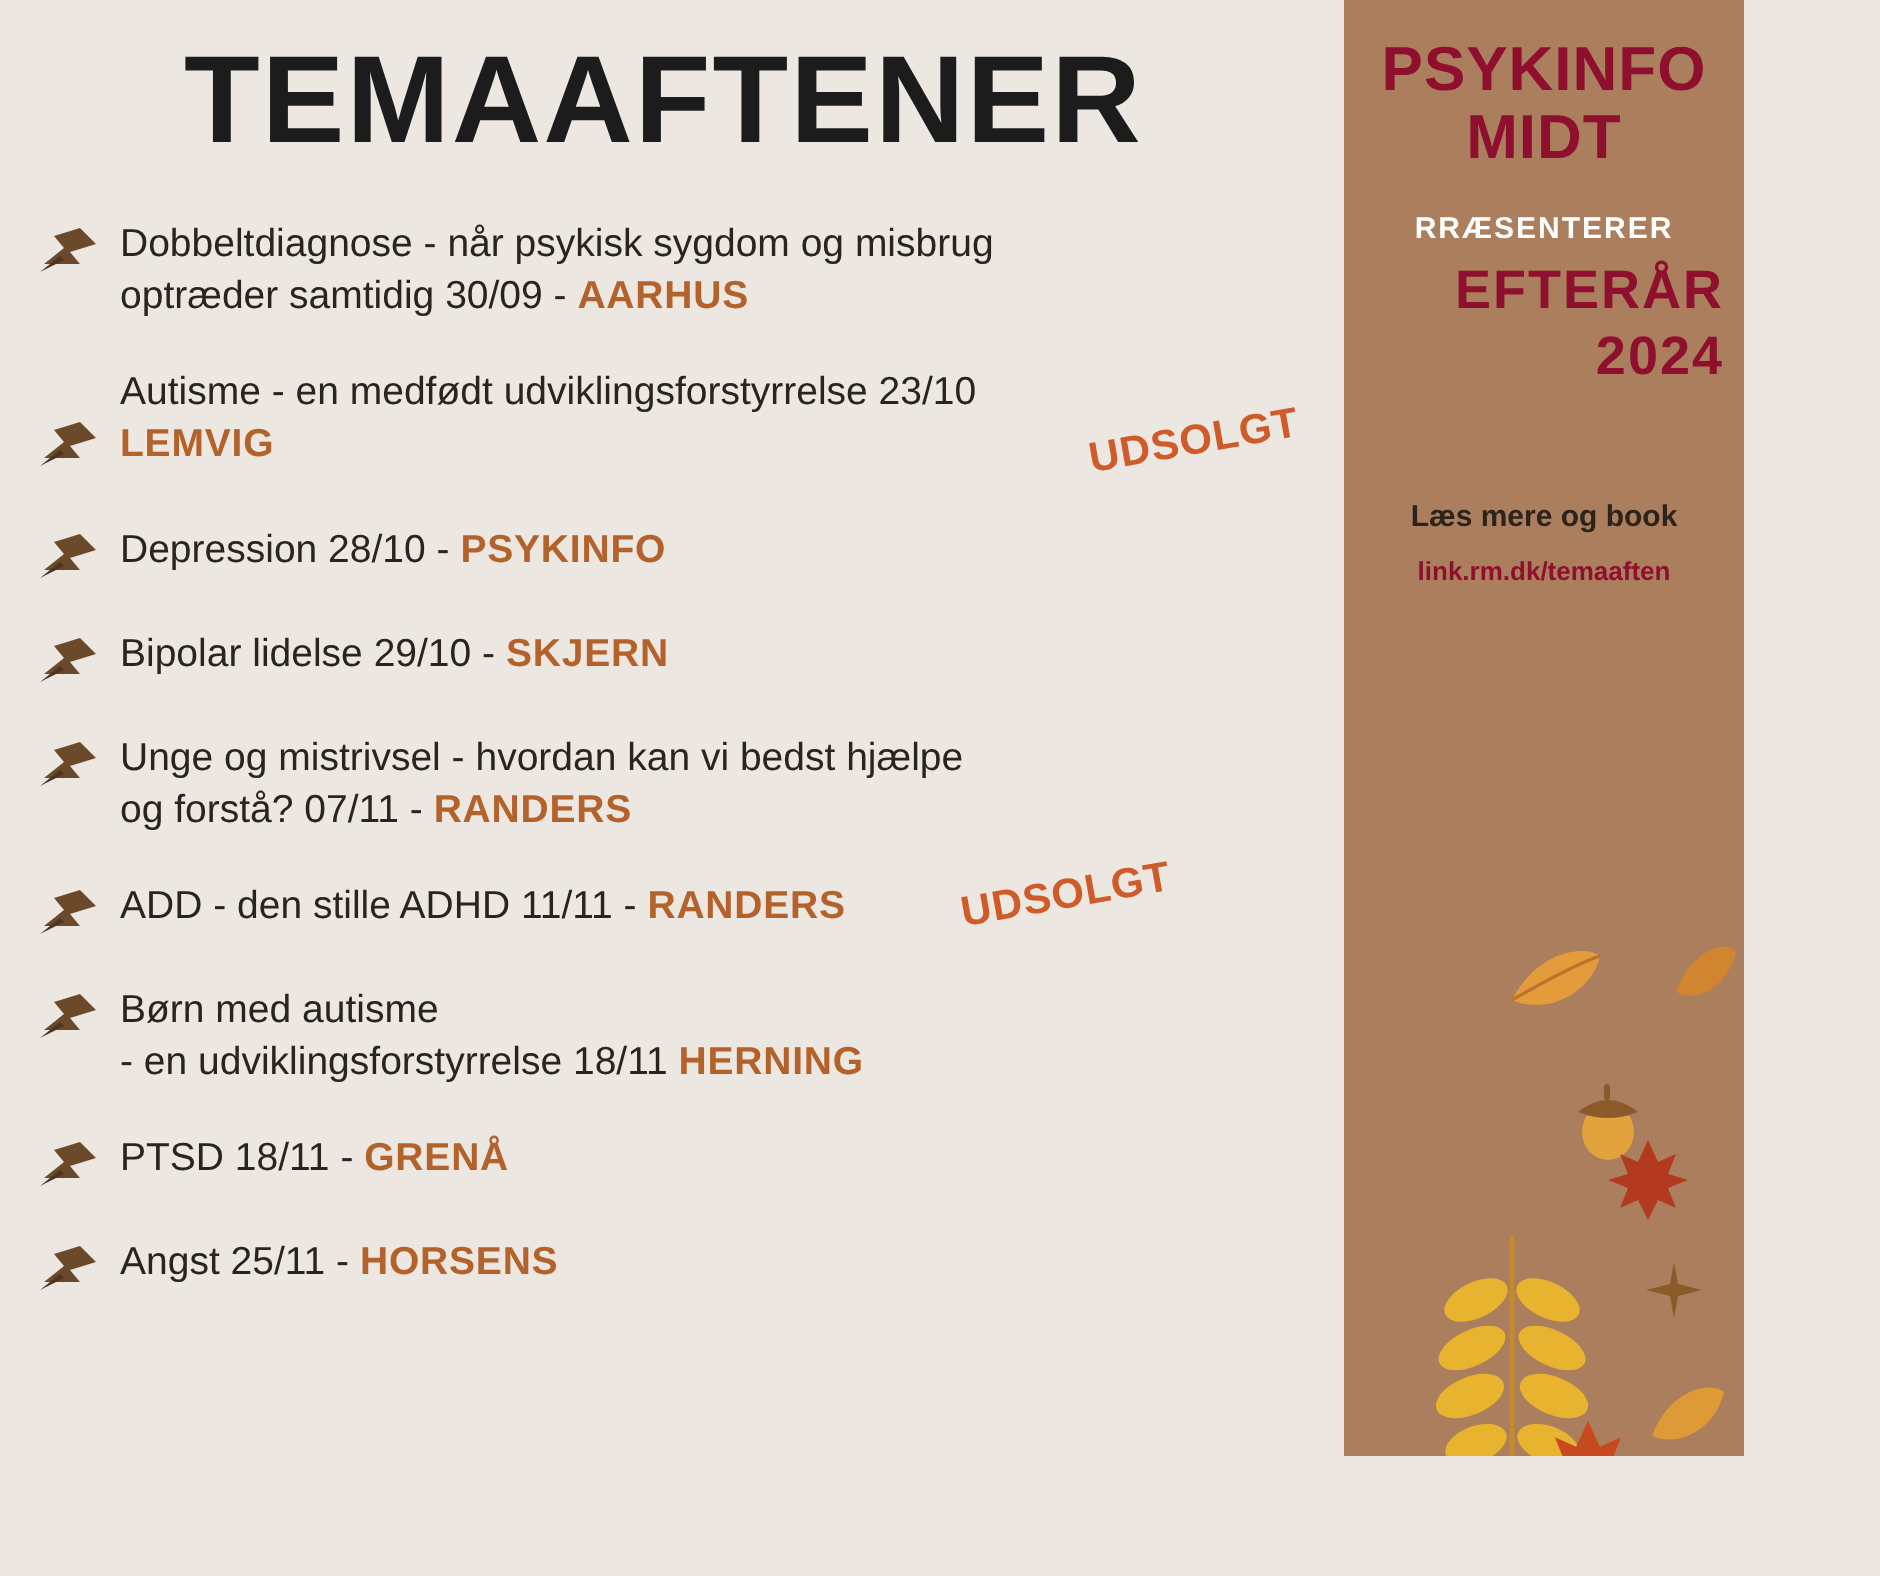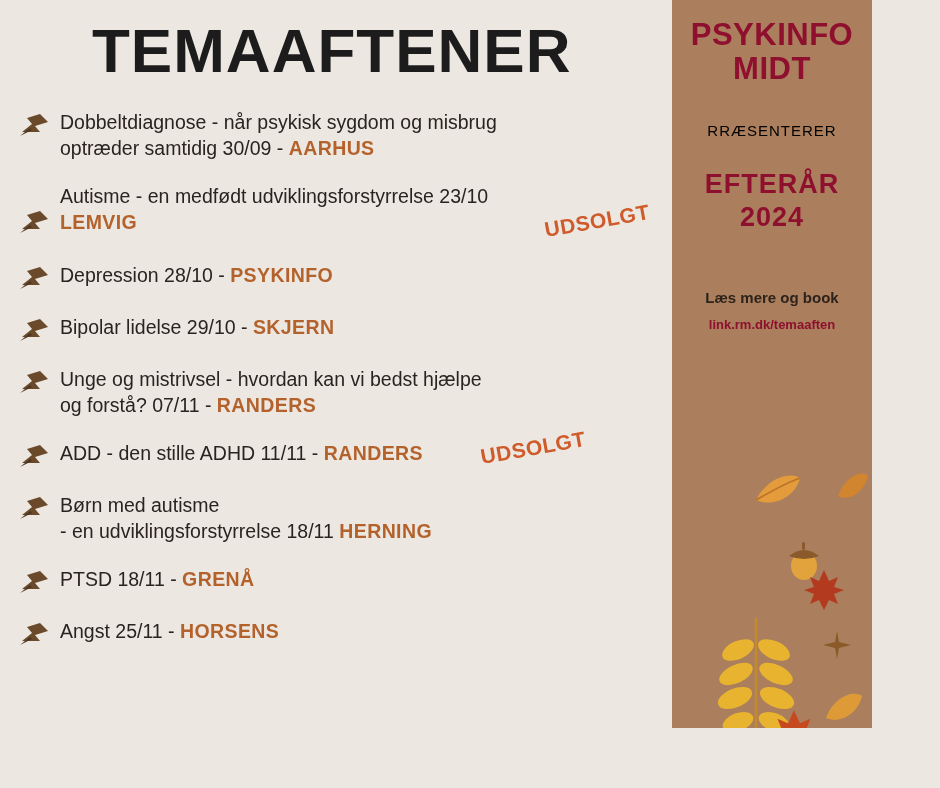--- a/index.html
+++ b/index.html
@@ -82,33 +82,34 @@
   }
   #right-inner { padding: 18px 10px 0 10px; text-align: center; }
   .brand {
     font-weight: bold;
     font-size: 31px;
     color: #8e0f2e;
     line-height: 1.1;
     letter-spacing: .5px;
   }
   .presents {
-    margin-top: 36px;
-    font-weight: normal;
+    margin-top: 20px;
+    font-weight: bold;
     font-size: 15px;
-    color: #000000;
+    color: #ffffff;
     letter-spacing: 1px;
   }
   .season {
-    margin-top: 29px;
+    margin-top: 6px;
     font-weight: bold;
     font-size: 27px;
     color: #8e0f2e;
     line-height: 1.2;
     letter-spacing: 1px;
+    text-align: right;
   }
   .booktext {
     margin-top: 54px;
     font-size: 15px;
     color: #2d231b;
     line-height: 1.45;
     font-weight: bold;
   }
   .booklink {
     margin-top: 8px;

